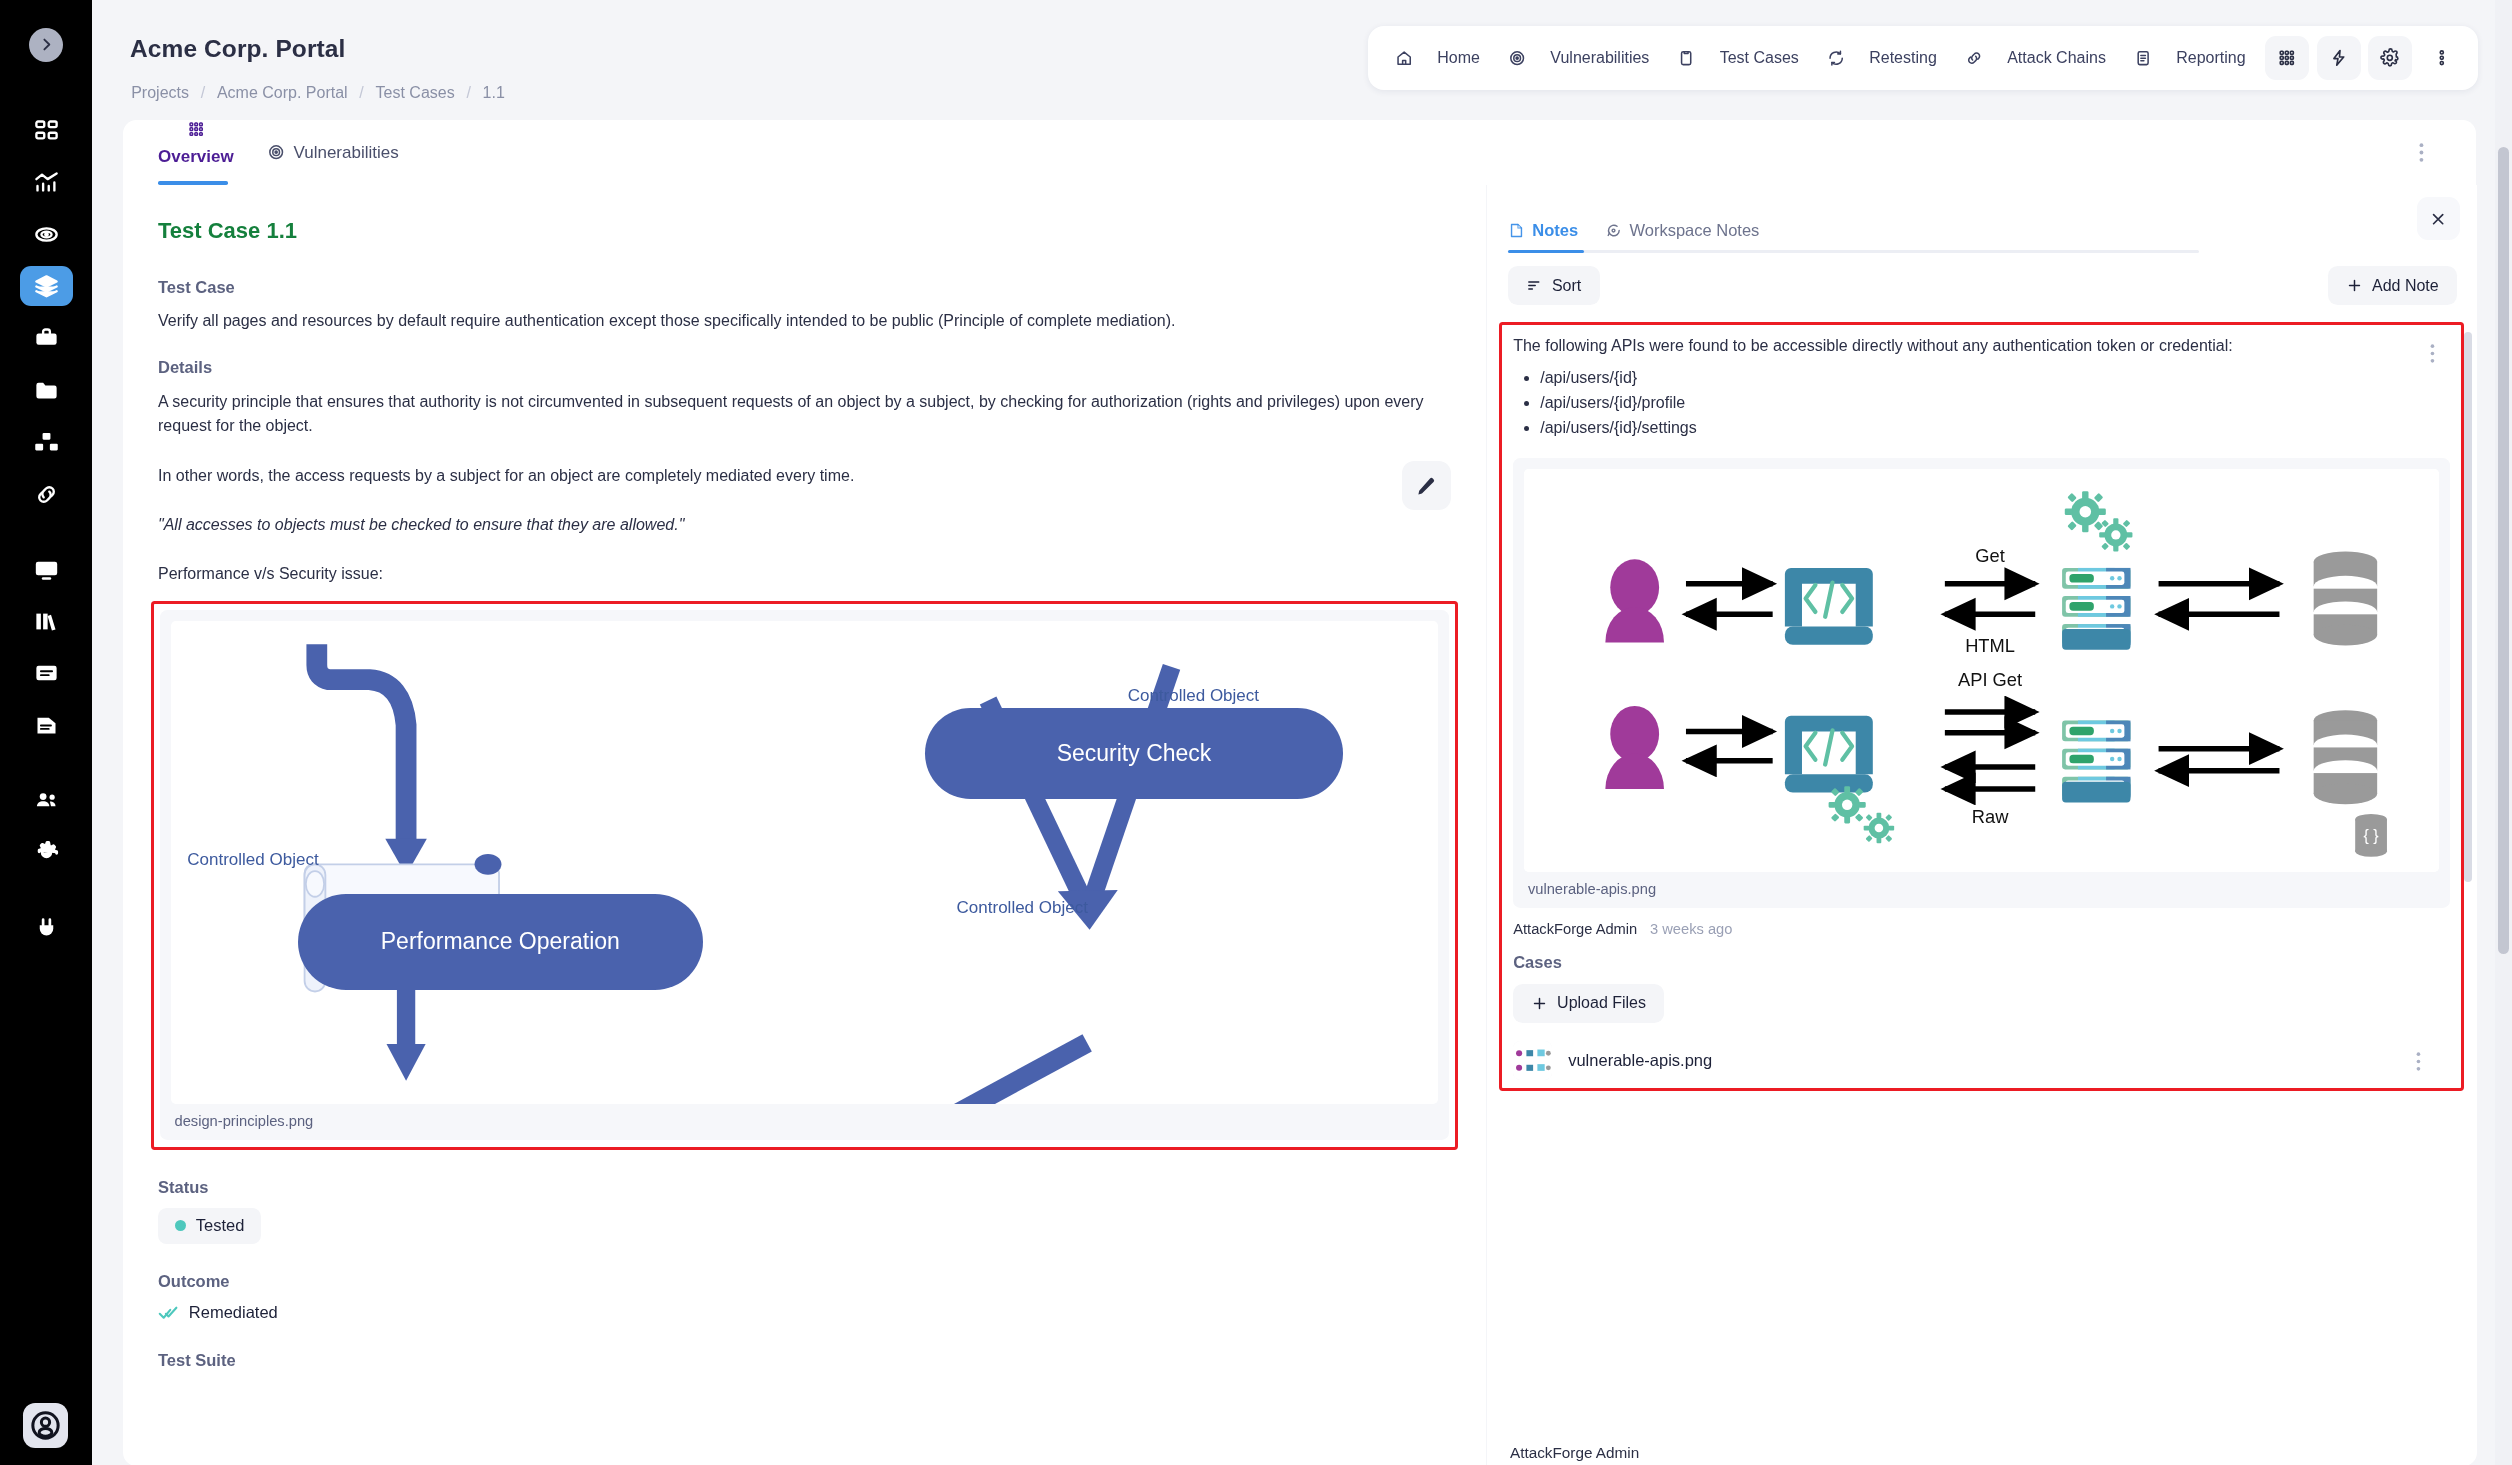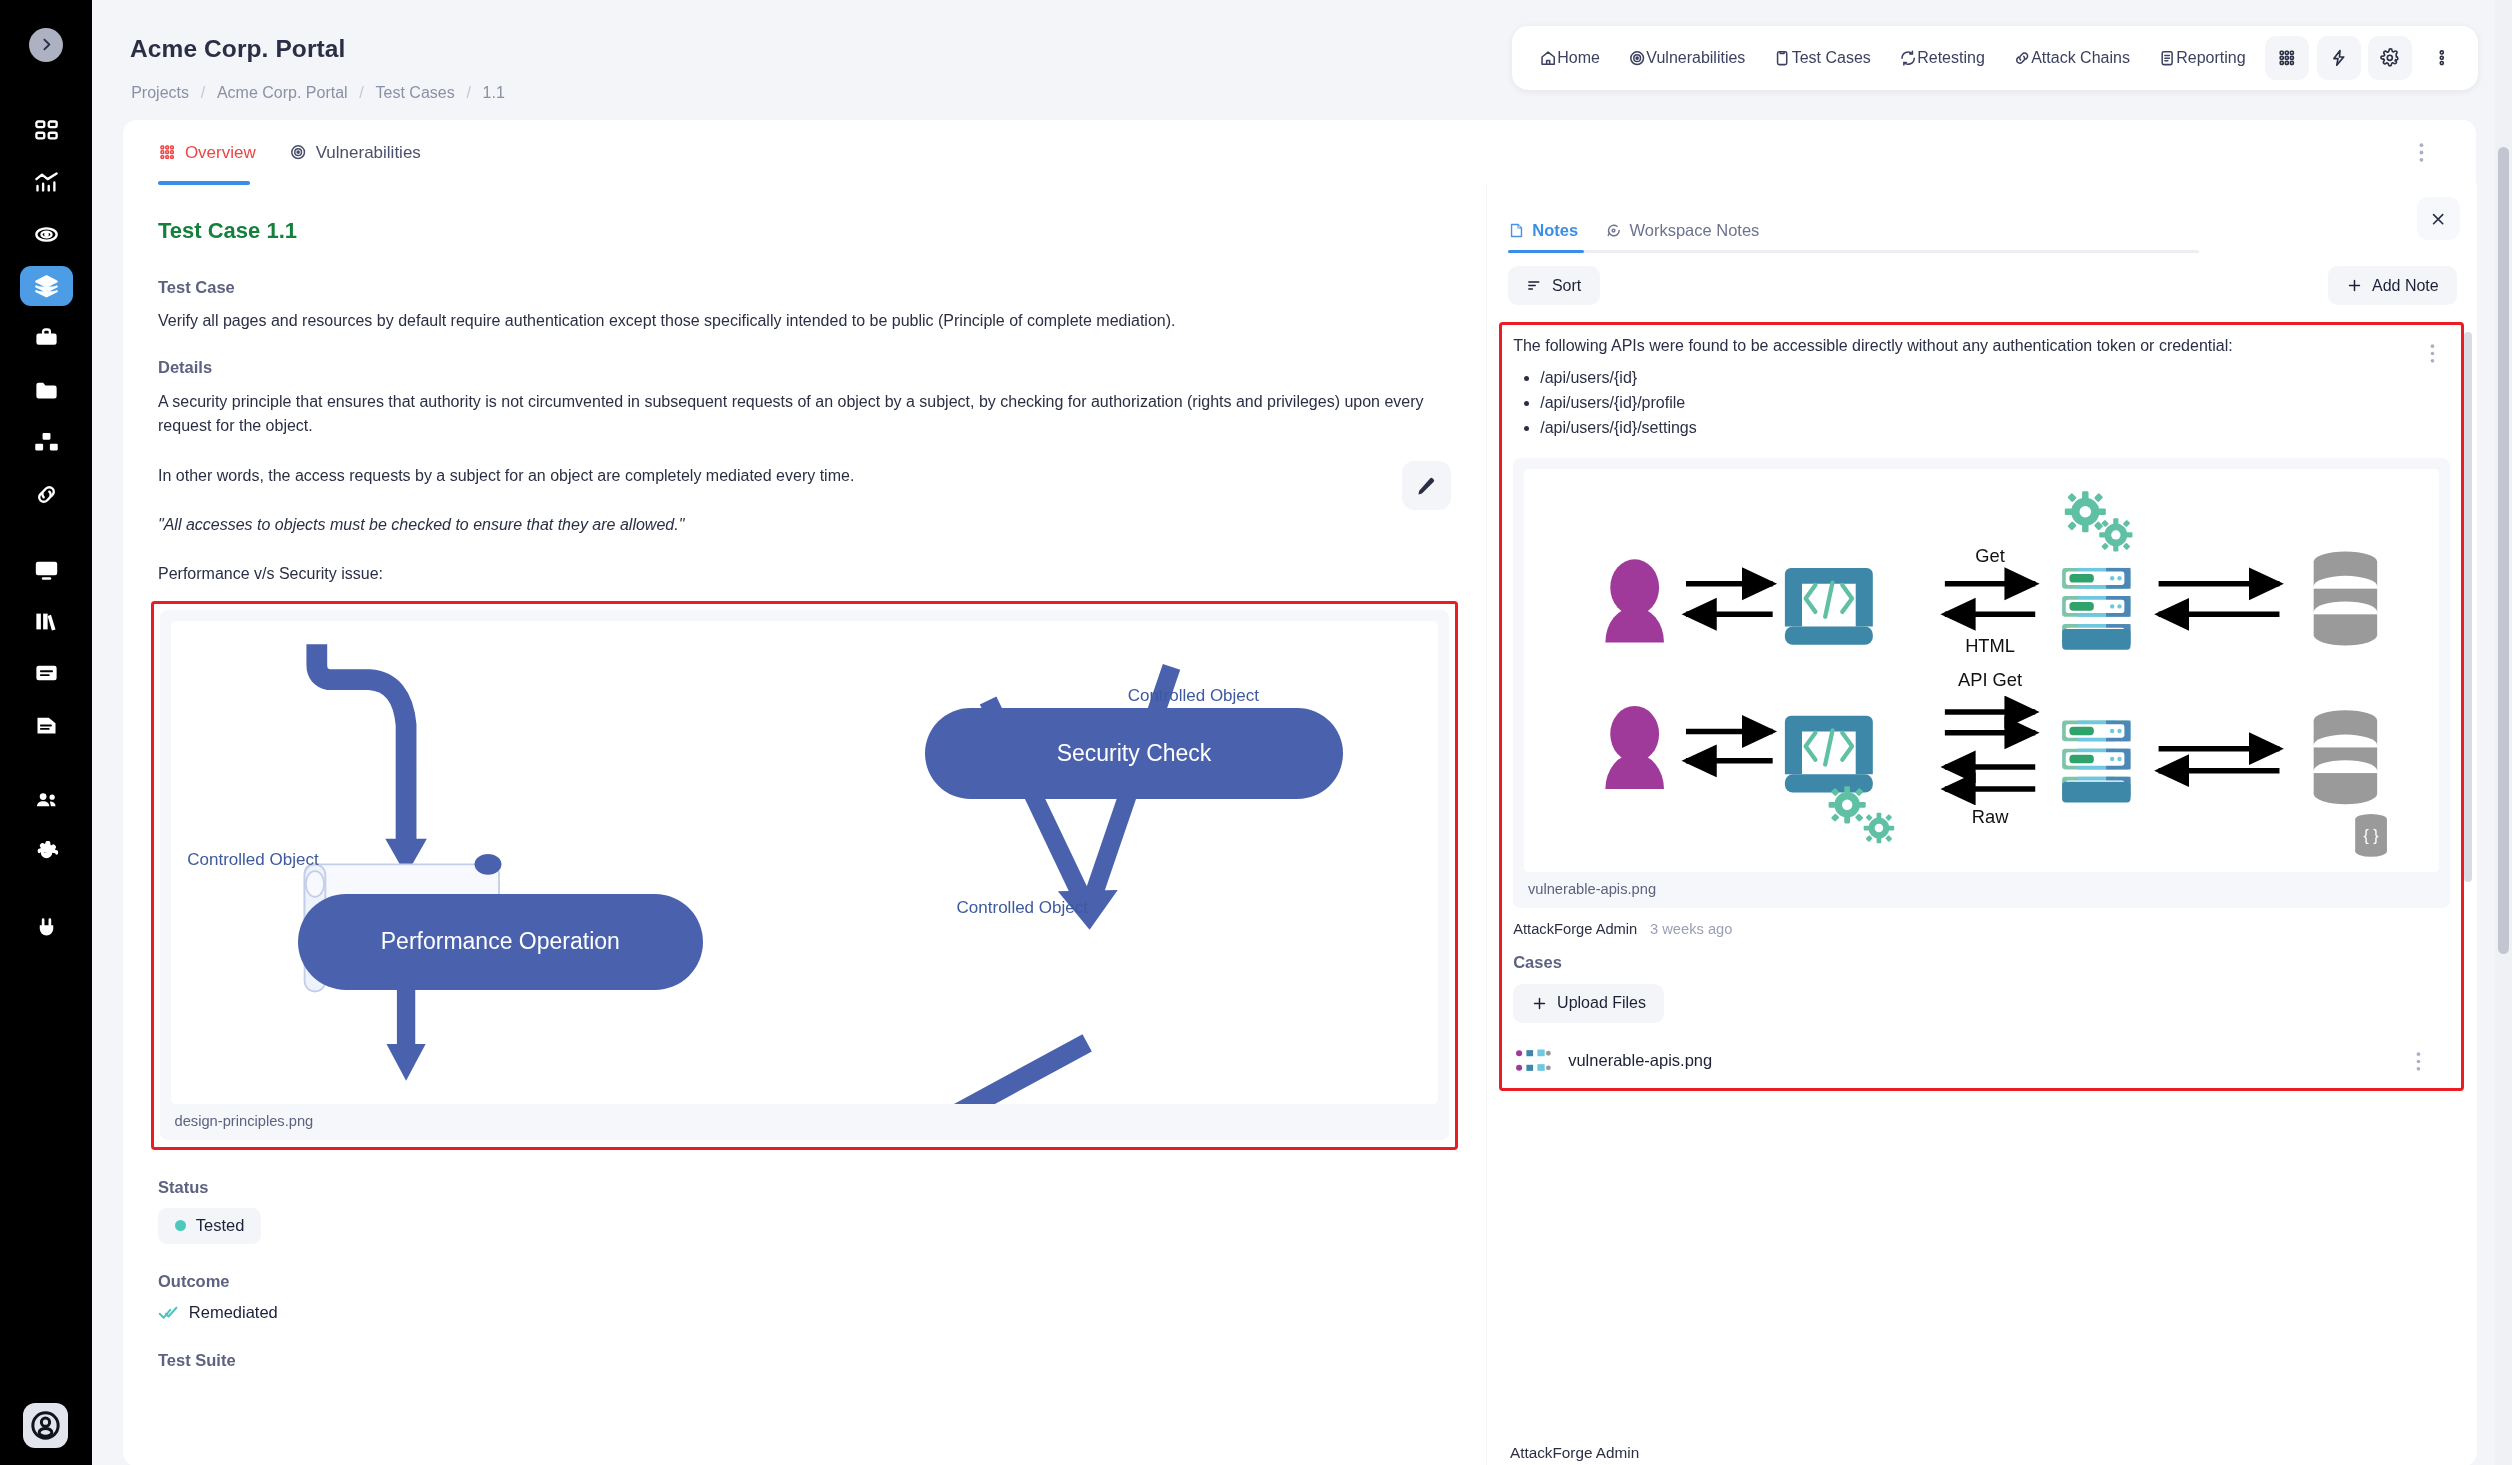--- a/index.html
+++ b/index.html
@@ -24,36 +24,36 @@
 
   
   #hdr{position:absolute;left:92px;top:0;width:2421px;height:116px;}
   #title{position:absolute;left:38px;top:35px;font-size:24.5px;font-weight:700;color:#2b2f45;letter-spacing:0.1px;}
   #crumb{position:absolute;left:38px;top:84px;font-size:16px;color:#8a90a6;}
   #crumb span{margin:0 1.2px;}
   #crumb .sep{color:#c3c7d6;margin:0 6.1px;}
 
   #navbar{position:absolute;right:35px;top:26px;height:64px;background:#fff;border-radius:16px;
     box-shadow:0 1.2px 6.1px rgba(30,40,80,.07);display:flex;align-items:center;padding:0 14.7px;gap:3.7px;}
-  .navitem{display:flex;align-items:flex-end;gap:0;padding:8.6px 12.2px;border-radius:9.8px;
+  .navitem{display:flex;align-items:flex-end;gap:24px;padding:8.6px 12.2px;border-radius:9.8px;
     font-size:16px;color:#3c4160;white-space:nowrap;}
   .navitem svg{width:18.3px;height:18.3px;fill:none;stroke:#3c4160;stroke-width:2;
     stroke-linecap:round;stroke-linejoin:round;}
   .navbtn{width:44px;height:44px;border-radius:11px;background:#f4f5f8;display:flex;
     align-items:center;justify-content:center;margin-left:3.7px;}
   .navbtn svg{width:19.6px;height:19.6px;fill:none;stroke:#2b2f45;stroke-width:2;
     stroke-linecap:round;stroke-linejoin:round;}
   .navbtn.plain{background:transparent;}
 
   
   #tabcard{position:absolute;left:123px;top:120px;width:2353px;height:65px;background:#fff;
     border-radius:13.4px 13.4px 0 0;display:flex;align-items:center;padding:0 35px;}
   .tab{display:flex;align-items:center;gap:8.6px;font-size:17px;color:#4a4f6b;
     height:65px;position:relative;margin-right:33px;}
-  .tab.on{color:#ef4444;font-weight:400;}
+  .tab.on{color:#4c1d95;font-weight:700;flex-direction:column;}
   .tab svg{width:18.3px;height:18.3px;fill:none;stroke:currentColor;stroke-width:2;
     stroke-linecap:round;stroke-linejoin:round;}
   .tab.on::after{content:"";position:absolute;left:0;right:6.1px;bottom:0;height:3.7px;
     background:#3b8ee8;border-radius:1.8px;}
   #tabcard .kebab{margin-left:auto;width:39px;height:39px;border-radius:9.8px;display:flex;
     align-items:center;justify-content:center;}
 
   
   #main{position:absolute;left:123px;top:185px;width:1363px;height:1281px;background:#fff;
     border-radius:0 0 0 13.4px;overflow:hidden;padding:33px 35px 0 35px;}

